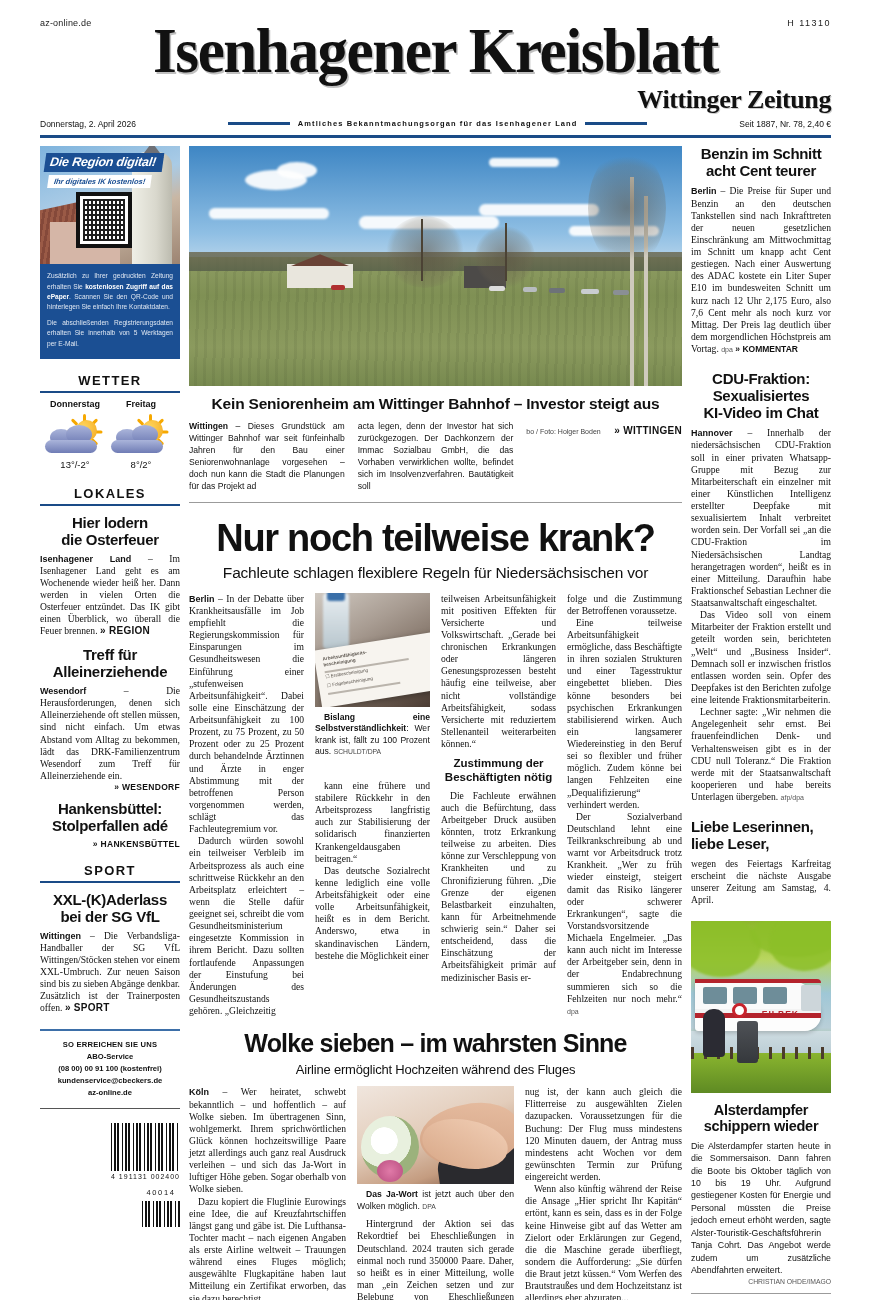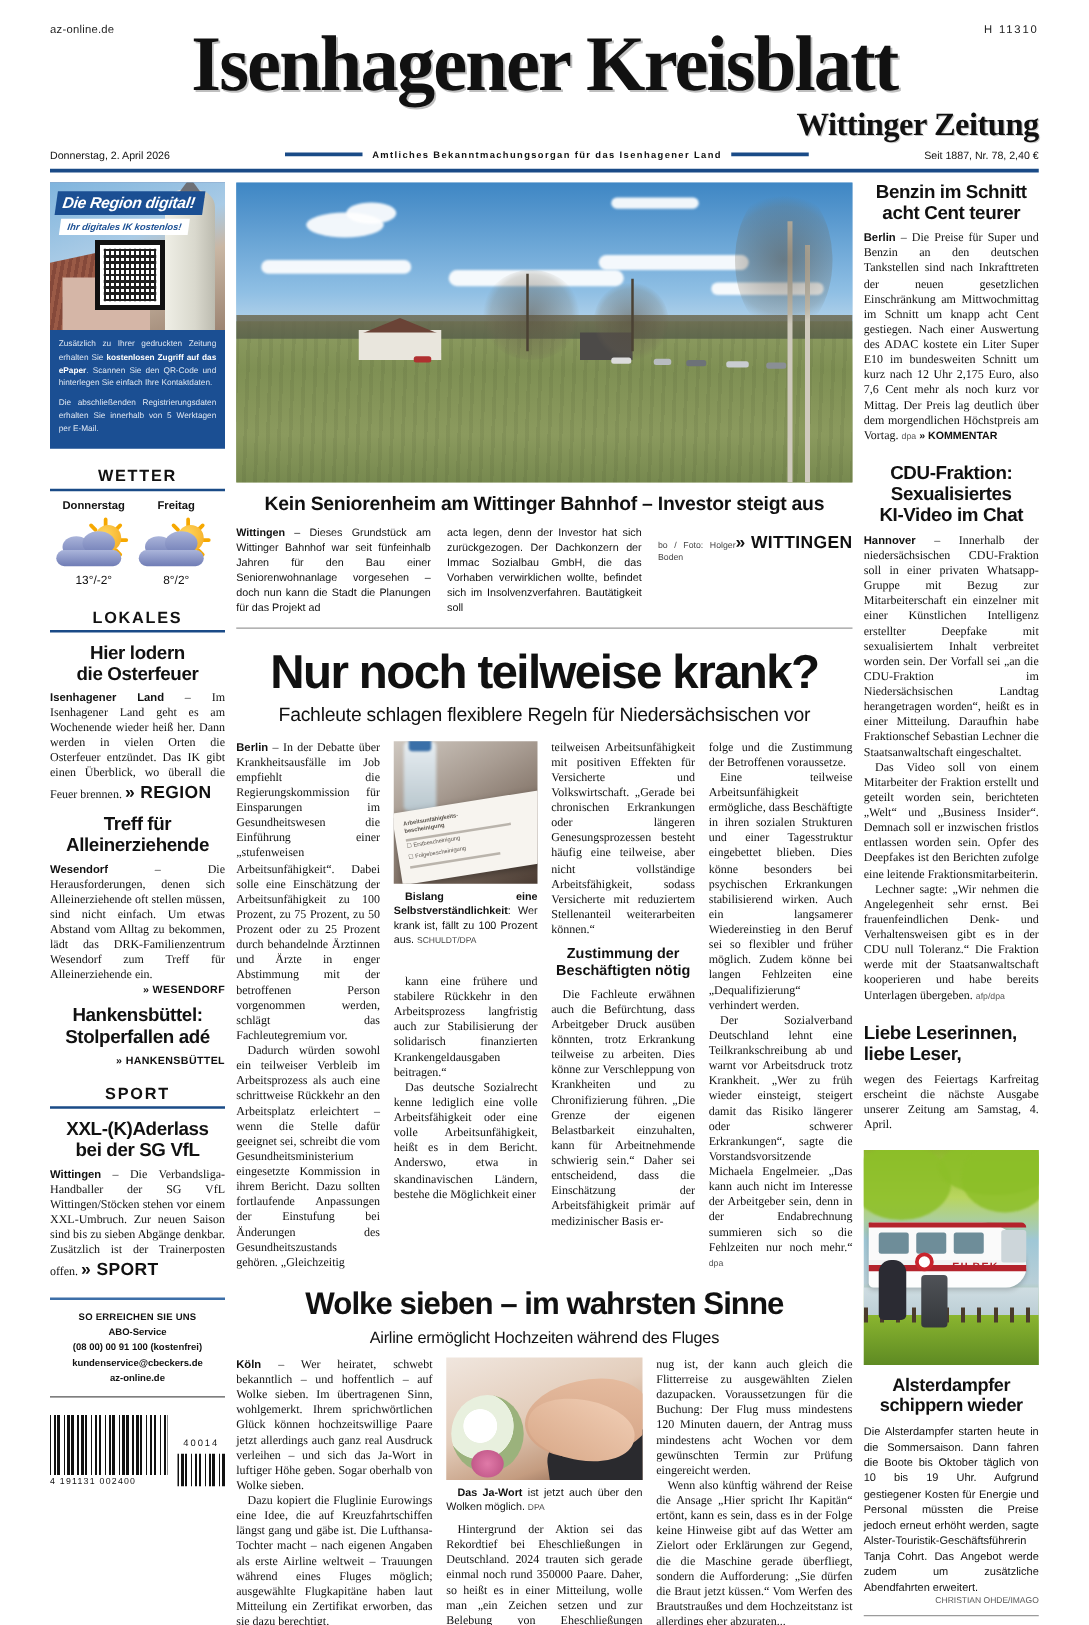--- a/index.html
+++ b/index.html
@@ -125,34 +125,34 @@
   .brief-h {
     font-family:"Liberation Sans",sans-serif; font-weight:bold;
     font-size:15px; line-height:1.13; text-align:center; letter-spacing:-.3px;
     margin-bottom: 4px;
   }
   .brief-b {
     font-family:"Liberation Serif", serif; font-size:9.6px; line-height:1.26;
     text-align: justify; hyphens: auto;
   }
   .brief-b .loc { font-family:"Liberation Sans",sans-serif; font-weight:bold; font-size:9px; }
-  .more { font-family:"Liberation Sans",sans-serif; font-weight:bold; font-size:14px;
+  .more { font-family:"Liberation Sans",sans-serif; font-weight:bold; font-size:10px;
     letter-spacing:.3px; white-space:nowrap; }
   .brief-b .more { float: none; }
   .more-right { text-align: right; font-family:"Liberation Sans",sans-serif;
     font-weight:bold; font-size:8.5px; letter-spacing:.3px; }
 
   
   .contact { border-top: 2px solid #3d6fa8; margin-top: 14px; padding-top: 8px;
     text-align:center; font-family:"Liberation Sans",sans-serif; font-size:7.6px;
     line-height:1.6; font-weight: bold; }
   .contact .ttl { letter-spacing:.2px; }
   .contact .mail { }
   .barcode-wrap { border-top: 1.5px solid #555; margin-top: 8px; padding-top: 14px;
-    display:flex; align-items:flex-end; gap:8px; }
+    display:flex; align-items:flex-end; gap:8px;flex-direction:column; }
   .bc { height: 48px; flex: 1;
     background-image: repeating-linear-gradient(90deg,#111 0 1px,transparent 1px 3px,#111 3px 5px,transparent 5px 6px,#111 6px 8px,transparent 8px 11px);
   }
   .bc-num { font-family:"Liberation Sans",sans-serif; font-size:7px; letter-spacing:1px;
     margin-top:2px; }
   .bc2 { width: 38px; }
   .bc2 .bc { height: 26px; }
   .bc2-num { font-family:"Liberation Sans",sans-serif; font-size:7.5px; letter-spacing:1.6px;
     text-align:center; margin-bottom:4px; }
 

